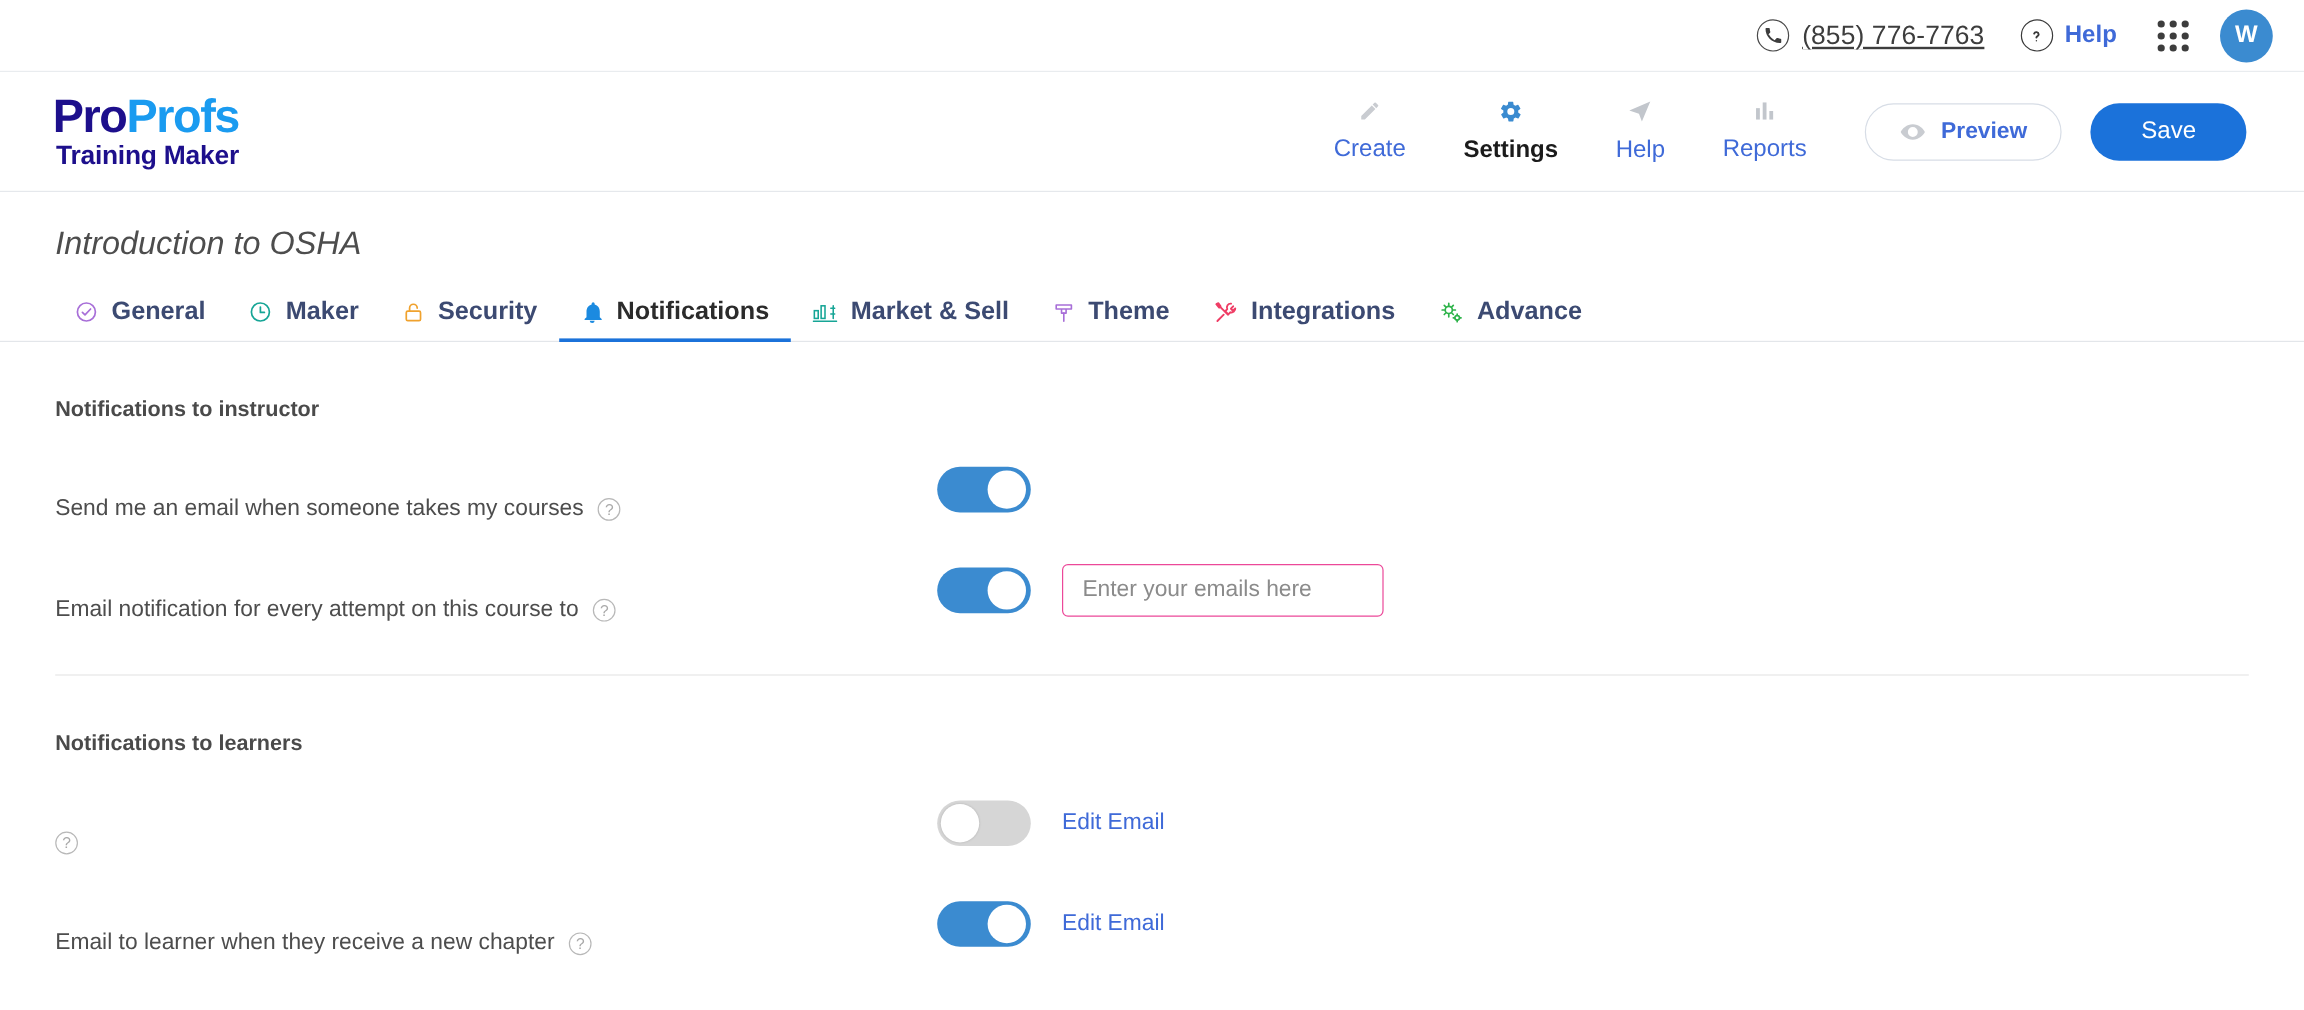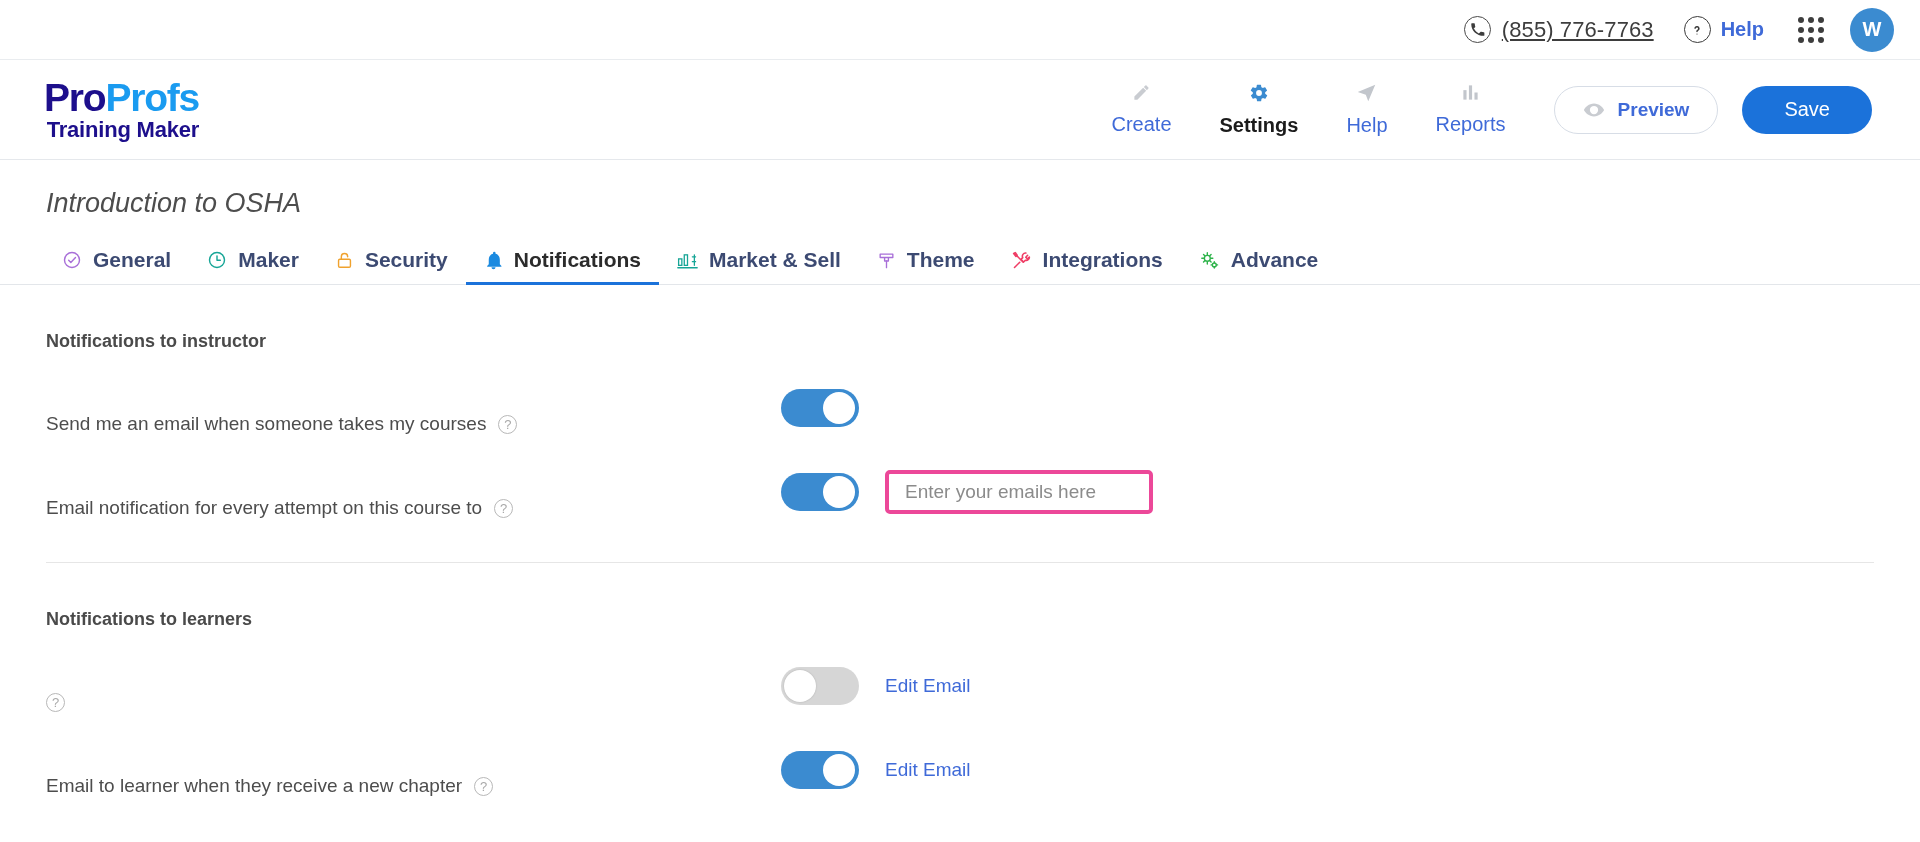--- a/index.html
+++ b/index.html
@@ -239,21 +239,21 @@
     top: 3px; left: 42px;
     width: 32px; height: 32px;
     border-radius: 50%;
     background: #ffffff;
   }
   .toggle.off .knob { left: 3px; box-shadow: 0 0 2px rgba(0,0,0,.18); }
 
   .email-input {
     width: 268px;
     height: 44px;
-    border: 4px solid #ec4899;
+    border: 1px solid #ec4899;
     border-radius: 5px;
     padding: 0 16px;
     font-size: 19px;
     color: #4d4d4d;
     font-family: "Liberation Sans", sans-serif;
     background: #fff;
   }
   .email-input::placeholder { color: #8b8b8b; }
 
   .edit-link {

